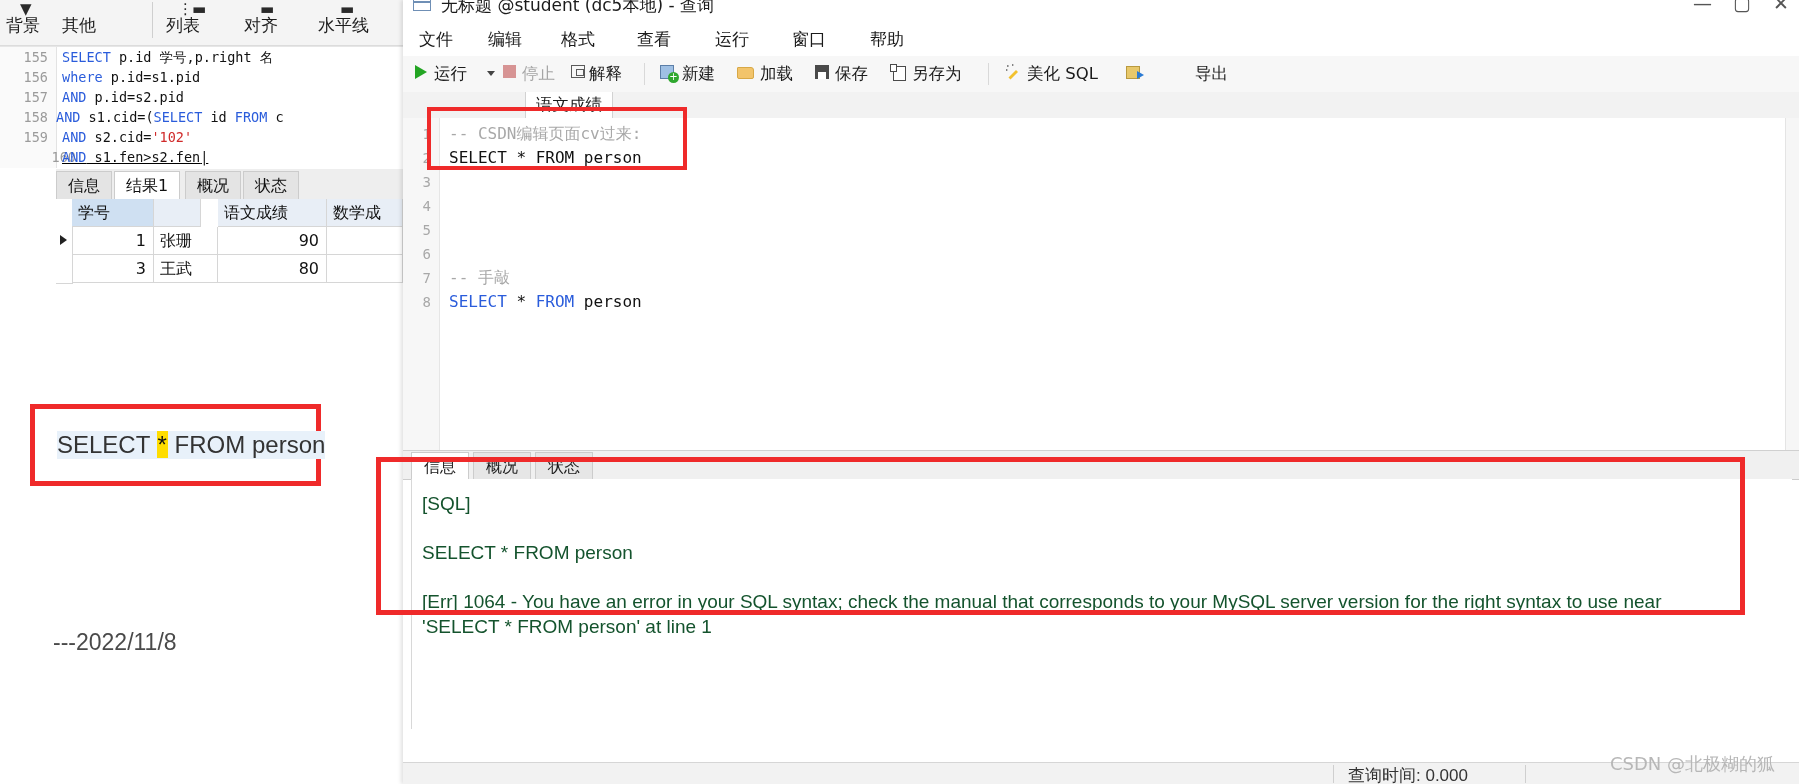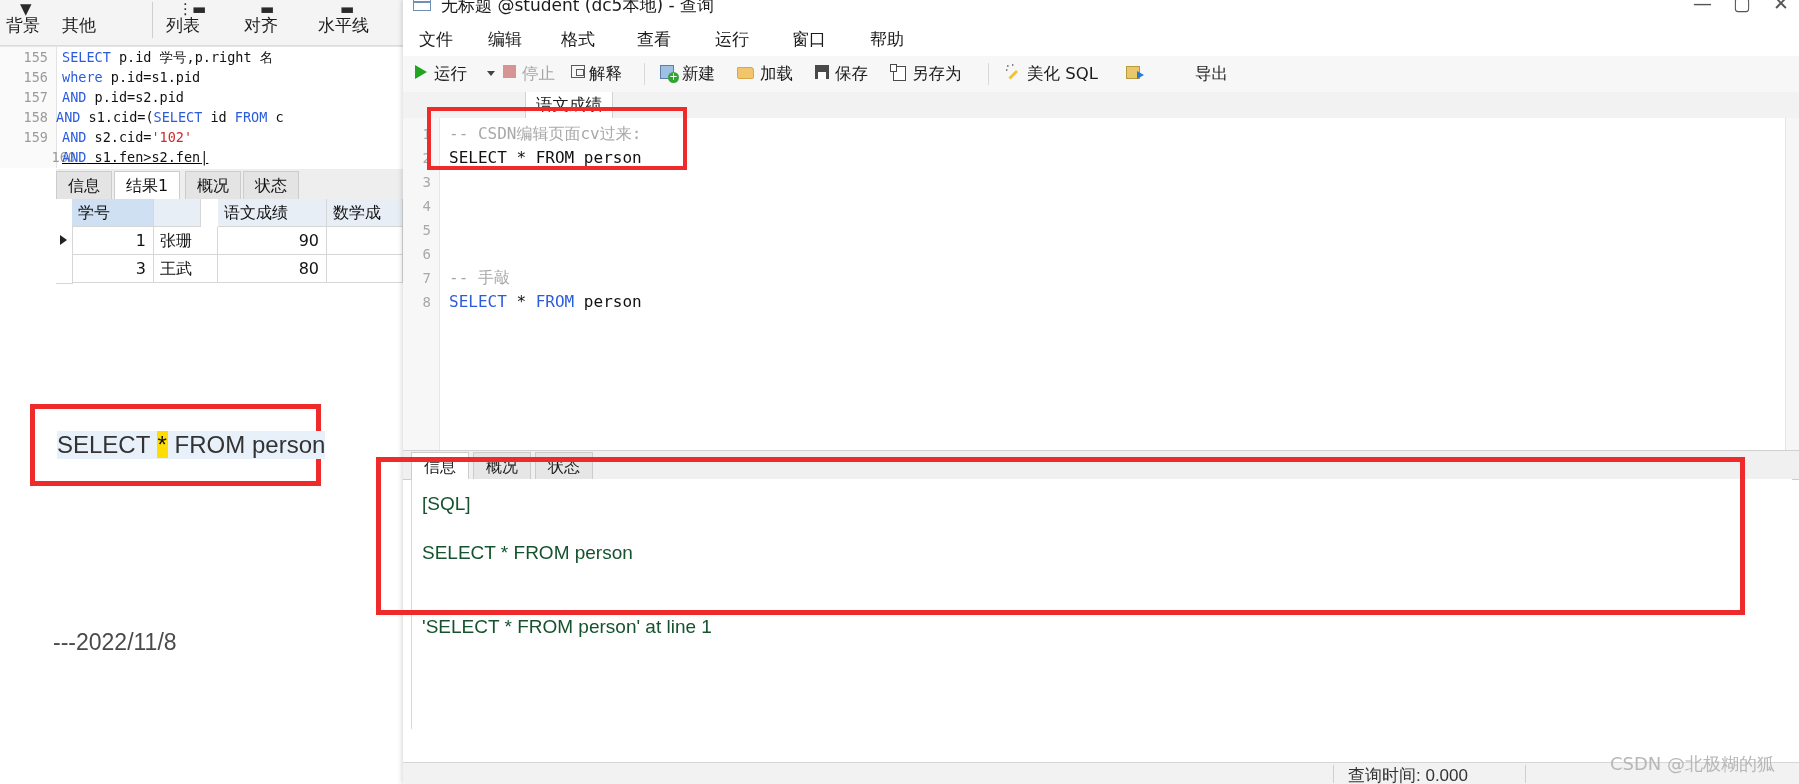--- a/index.html
+++ b/index.html
@@ -667,20 +667,21 @@
   <div id="info-panel">
     <div id="info-tabs">
       <div class="info-tab active" style="left:8px;">信息</div>
       <div class="info-tab" style="left:70px;">概况</div>
       <div class="info-tab" style="left:132px;">状态</div>
     </div>
 
     <div id="info-body">
       <div class="info-line" style="top:14px;">[SQL]</div>
       <div class="info-line" style="top:63px;">SELECT * FROM person</div>
+      <div class="info-line" style="top:112px;">[Err] 1064 - You have an error in your SQL syntax; check the manual that corresponds to your MySQL server version for the right syntax to use near</div>
       <div class="info-line" style="top:137px;">'SELECT * FROM person' at line 1</div>
     </div>
   </div>
 
   <div id="statusbar">
     <div class="status-sep" style="left:930px;"></div>
     <div class="status-text" style="left:945px;">查询时间: 0.000</div>
     <div class="status-sep" style="left:1122px;"></div>
   </div>
 </div>

